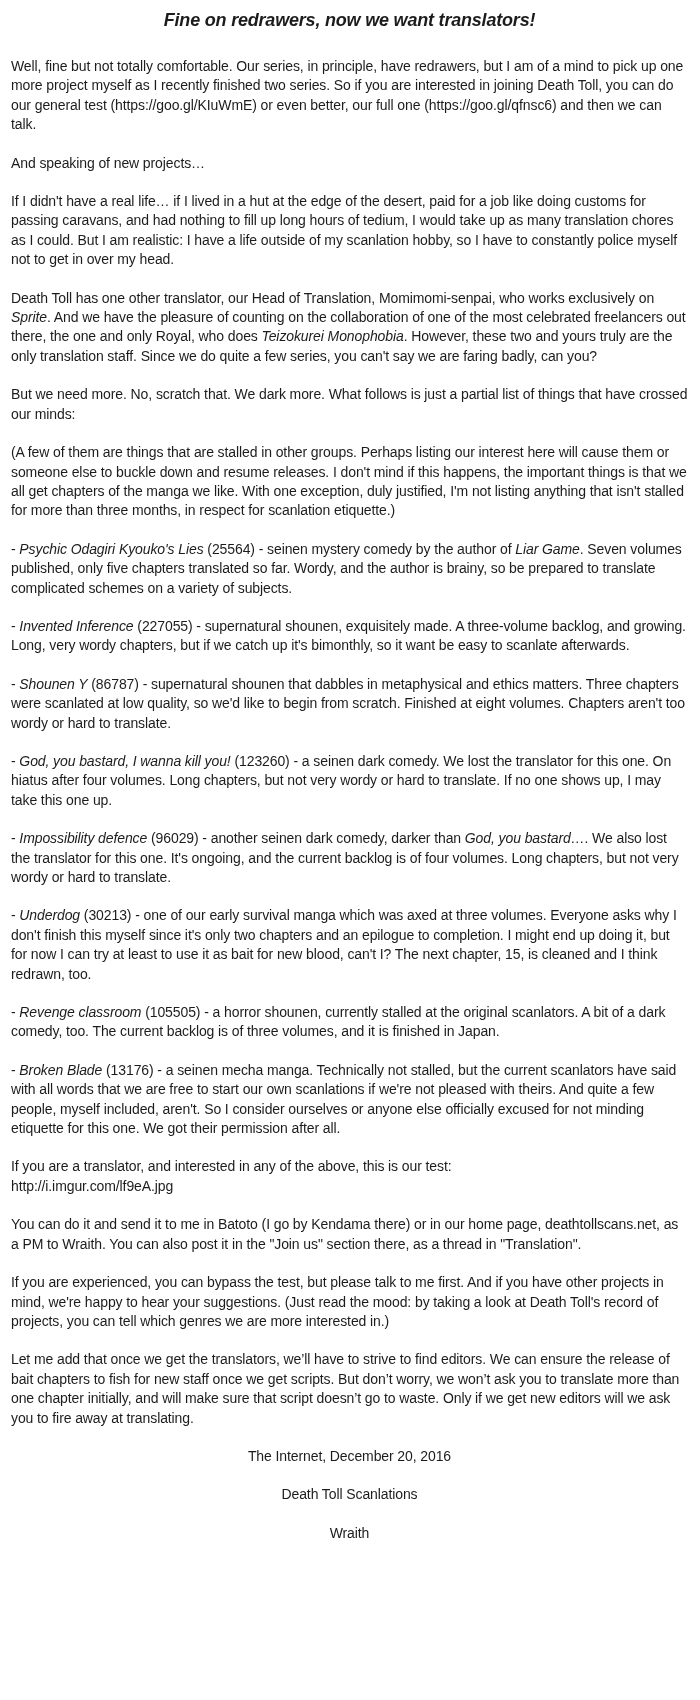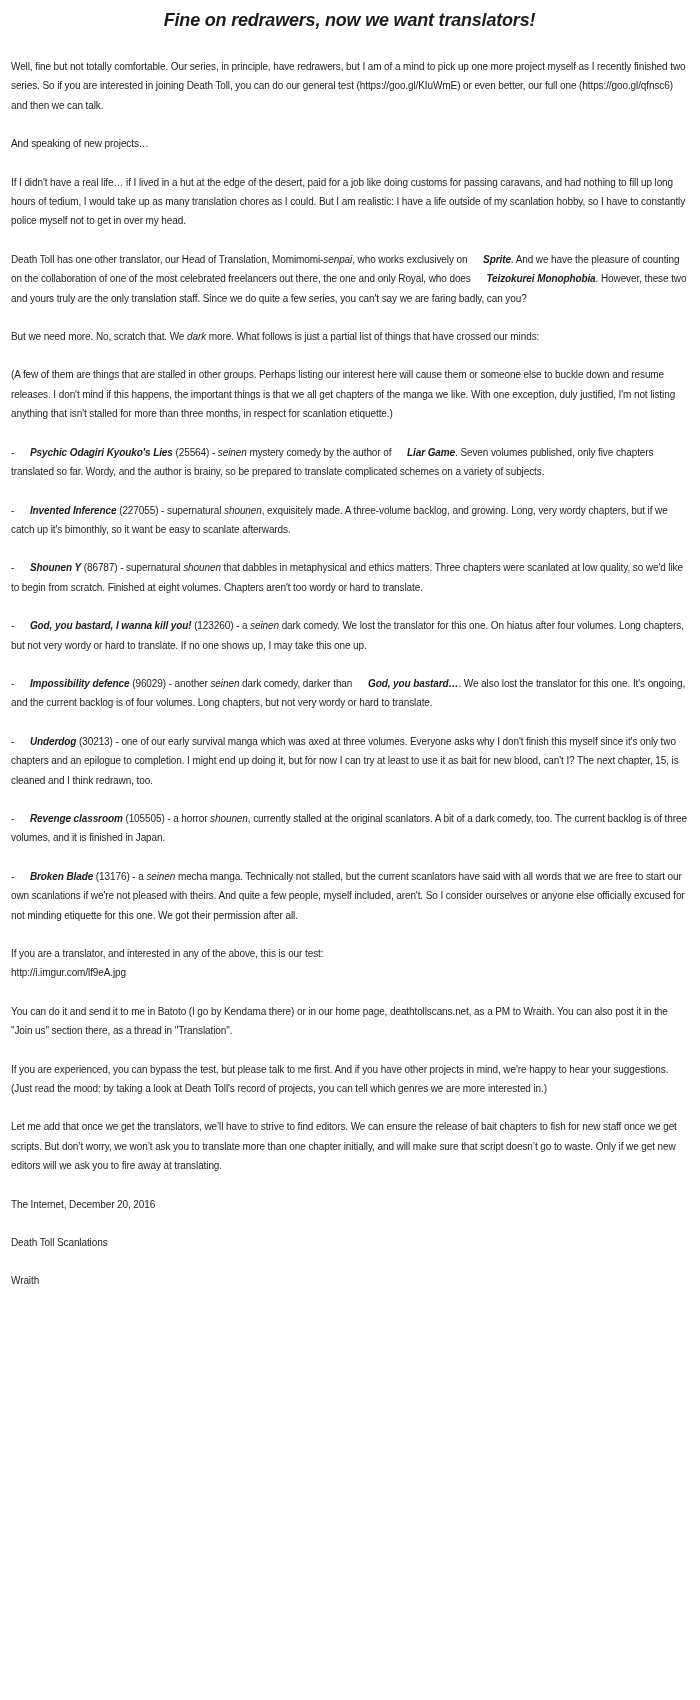--- a/index.html
+++ b/index.html
@@ -16,28 +16,28 @@
   .title {
     margin: 2px 0 26px 0;
     text-align: center;
     font-size: 18px;
     font-weight: bold;
     font-style: italic;
     letter-spacing: -0.2px;
   }
   .para {
     margin: 0 0 19px 0;
-    font-size: 10px;
+    font-size: 14px;
     line-height: 19.4px;
     letter-spacing: -0.1px;
     white-space: pre-line;
   }
-  .para.right { text-align: left; }
-  .seg-i  { font-style: italic; }
-  .seg-bi { font-weight: bold; font-style: italic; margin-left: 13px; }
+  .para.right { text-align: center; }
+  .seg-i  { }
+  .seg-bi { font-weight: normal; font-style: italic; }
 </style>
 </head>
 <body>
 
 <div class="page">
   <h1 class="title">Fine on redrawers, now we want translators!</h1>
   <div>
       <p class="para"><span>Well, fine but not totally comfortable. Our series, in principle, have redrawers, but I am of a mind to pick up one more project myself as I recently finished two series. So if you are interested in joining Death Toll, you can do our general test (https://goo.gl/KIuWmE) or even better, our full one (https://goo.gl/qfnsc6) and then we can talk.</span></p>
       <p class="para"><span>And speaking of new projects…</span></p>
       <p class="para"><span>If I didn't have a real life…  if I lived in a hut at the edge of the desert, paid for a job like doing customs for passing caravans, and had nothing to fill up long hours of tedium, I would take up as many translation chores as I could. But I am realistic: I have a life outside of my scanlation hobby, so I have to constantly police myself not to get in over my head.</span></p>

